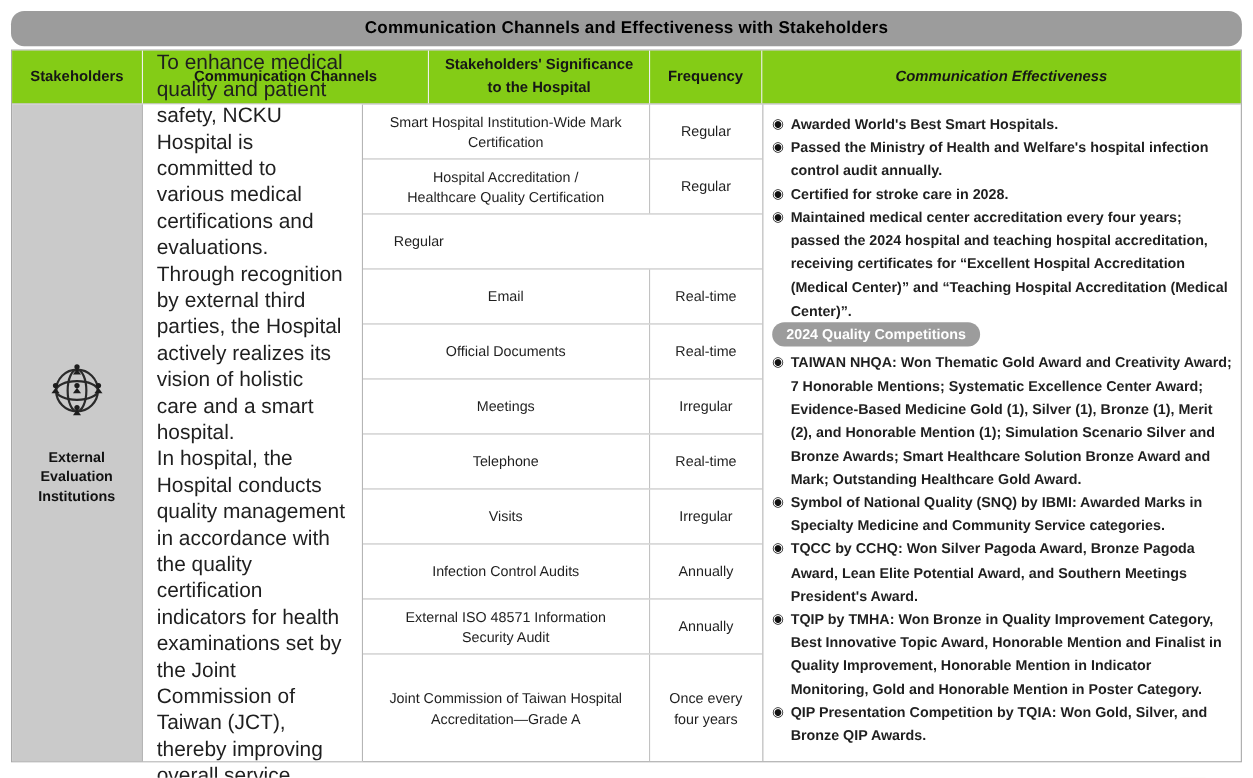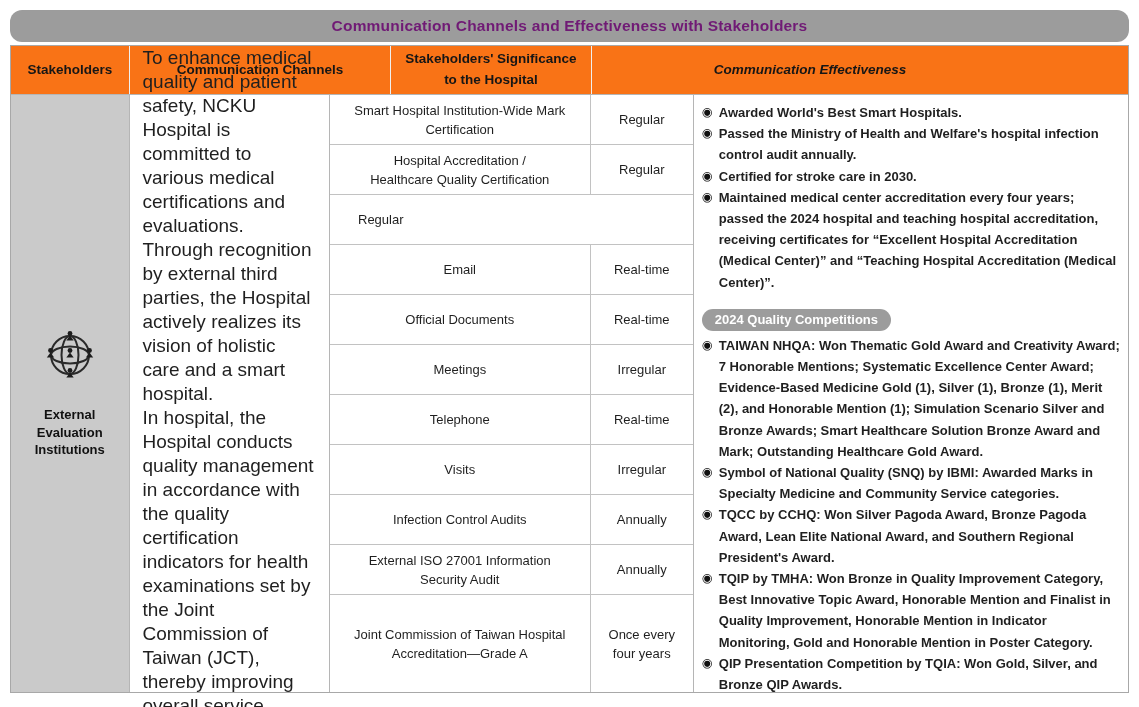--- a/index.html
+++ b/index.html
@@ -5,28 +5,28 @@
   * { box-sizing: border-box; margin: 0; padding: 0; }
   html, body { width: 1139px; height: 707px; background: #ffffff; overflow: hidden; }
   body { font-family: "Liberation Sans", sans-serif; color: #1f1f1f; position: relative; }
 
   .page { position: absolute; left: 10px; top: 10px; width: 1119px; }
 
   
   .title-bar {
     height: 32px; background: #9c9c9c; border-radius: 12px;
     display: flex; align-items: center; justify-content: center;
-    color: #701a75; font-size: 15.5px; font-weight: bold; letter-spacing: .2px;
+    color: #000000; font-size: 15.5px; font-weight: bold; letter-spacing: .2px;
     margin-bottom: 3px;
   }
 
   
   .table { width: 1119px; border: 1px solid #a8a8a8; background: #fff; }
 
-  .header-row { display: flex; height: 48px; background: #f97316; }
+  .header-row { display: flex; height: 48px; background: #84cc16; }
   .header-cell {
     display: flex; align-items: center; justify-content: center; text-align: center;
     font-size: 13.5px; font-weight: bold; color: #161616;
     border-right: 1px solid #efefef; padding: 2px 8px; line-height: 1.55;
   }
   .header-cell:last-child { border-right: none; }
 
   .body-row { display: flex; height: 598px; border-top: 1px solid #b5b5b5; }
 
   .col-stakeholders { width: 119px; }
@@ -66,21 +66,21 @@
     width: 102px;
     display: flex; align-items: center; justify-content: center; text-align: center;
     font-size: 13px; line-height: 19px; padding: 0 4px; white-space: pre-line;
   }
 
   
   .effectiveness-cell { width: 436px; padding: 7px 8px 4px 8px; font-size: 13px; line-height: 21.2px; }
   .bullet-item { display: flex; }
   .bullet-glyph { width: 17px; flex: 0 0 17px; color: #111; font-size: 12.5px; line-height: 21.2px; }
   .bullet-text { flex: 1; font-weight: bold; }
-  .badge-row { margin: 16px 0 4px 0; }
+  .badge-row { margin: 0 0 4px 0; }
   .badge {
     display: inline-block; background: #9c9c9c; color: #fff; font-weight: bold;
     font-size: 13px; line-height: 22px; padding: 0 13px; border-radius: 12px;
   }
 
   
   .wm { position: absolute; background: #faf4e3; z-index: -1; }
   .wm-h { left: 952px; top: 690px; width: 92px; height: 14px; }
   .wm-v { left: 1072px; top: 660px; width: 24px; height: 47px; }
 </style>
@@ -93,20 +93,21 @@
 <div class="page">
 
   <div class="title-bar">Communication Channels and Effectiveness with Stakeholders</div>
 
   <div class="table">
 
     <div class="header-row">
       <div class="header-cell col-stakeholders">Stakeholders</div>
       <div class="header-cell col-channel">Communication Channels</div>
       <div class="header-cell col-significance">Stakeholders' Significance to the Hospital</div>
+      <div class="header-cell col-frequency">Frequency</div>
       <div class="header-cell col-effect">Communication Effectiveness</div>
     </div>
 
     <div class="body-row">
 
       <div class="stakeholder-cell">
         <span>
           <svg width="58" height="58" viewBox="0 0 58 58">
             <g fill="none" stroke="#2a2a2a" stroke-width="2">
               <circle cx="29" cy="27" r="19"></circle>
@@ -178,21 +179,21 @@
     <div class="channel-cell">Visits</div>
     <div class="frequency-cell">Irregular</div>
   </div>
 
   <div class="channel-row">
     <div class="channel-cell">Infection Control Audits</div>
     <div class="frequency-cell">Annually</div>
   </div>
 
   <div class="channel-row">
-    <div class="channel-cell">External ISO 27001 Information
+    <div class="channel-cell">External ISO 48571 Information
 Security Audit</div>
     <div class="frequency-cell">Annually</div>
   </div>
 
   <div class="channel-row last">
     <div class="channel-cell">Joint Commission of Taiwan Hospital
 Accreditation—Grade A</div>
     <div class="frequency-cell">Once every
 four years</div>
   </div>
@@ -204,21 +205,21 @@
     <span class="bullet-text">Awarded World's Best Smart Hospitals.</span>
   </div>
 
   <div class="bullet-item">
     <span class="bullet-glyph">◉</span>
     <span class="bullet-text">Passed the Ministry of Health and Welfare's hospital infection control audit annually.</span>
   </div>
 
   <div class="bullet-item">
     <span class="bullet-glyph">◉</span>
-    <span class="bullet-text">Certified for stroke care in 2030.</span>
+    <span class="bullet-text">Certified for stroke care in 2028.</span>
   </div>
 
   <div class="bullet-item">
     <span class="bullet-glyph">◉</span>
     <span class="bullet-text">Maintained medical center accreditation every four years; passed the 2024 hospital and teaching hospital accreditation, receiving certificates for “Excellent Hospital Accreditation (Medical Center)” and “Teaching Hospital Accreditation (Medical Center)”.</span>
   </div>
 
   <div class="badge-row">
     <span class="badge">2024 Quality Competitions</span>
   </div>
@@ -228,21 +229,21 @@
     <span class="bullet-text">TAIWAN NHQA: Won Thematic Gold Award and Creativity Award; 7 Honorable Mentions; Systematic Excellence Center Award; Evidence-Based Medicine Gold (1), Silver (1), Bronze (1), Merit (2), and Honorable Mention (1); Simulation Scenario Silver and Bronze Awards; Smart Healthcare Solution Bronze Award and Mark; Outstanding Healthcare Gold Award.</span>
   </div>
 
   <div class="bullet-item">
     <span class="bullet-glyph">◉</span>
     <span class="bullet-text">Symbol of National Quality (SNQ) by IBMI: Awarded Marks in Specialty Medicine and Community Service categories.</span>
   </div>
 
   <div class="bullet-item">
     <span class="bullet-glyph">◉</span>
-    <span class="bullet-text">TQCC by CCHQ: Won Silver Pagoda Award, Bronze Pagoda Award, Lean Elite National Award, and Southern Regional President's Award.</span>
+    <span class="bullet-text">TQCC by CCHQ: Won Silver Pagoda Award, Bronze Pagoda Award, Lean Elite Potential Award, and Southern Meetings President's Award.</span>
   </div>
 
   <div class="bullet-item">
     <span class="bullet-glyph">◉</span>
     <span class="bullet-text">TQIP by TMHA: Won Bronze in Quality Improvement Category, Best Innovative Topic Award, Honorable Mention and Finalist in Quality Improvement, Honorable Mention in Indicator Monitoring, Gold and Honorable Mention in Poster Category.</span>
   </div>
 
   <div class="bullet-item">
     <span class="bullet-glyph">◉</span>
     <span class="bullet-text">QIP Presentation Competition by TQIA: Won Gold, Silver, and Bronze QIP Awards.</span>

